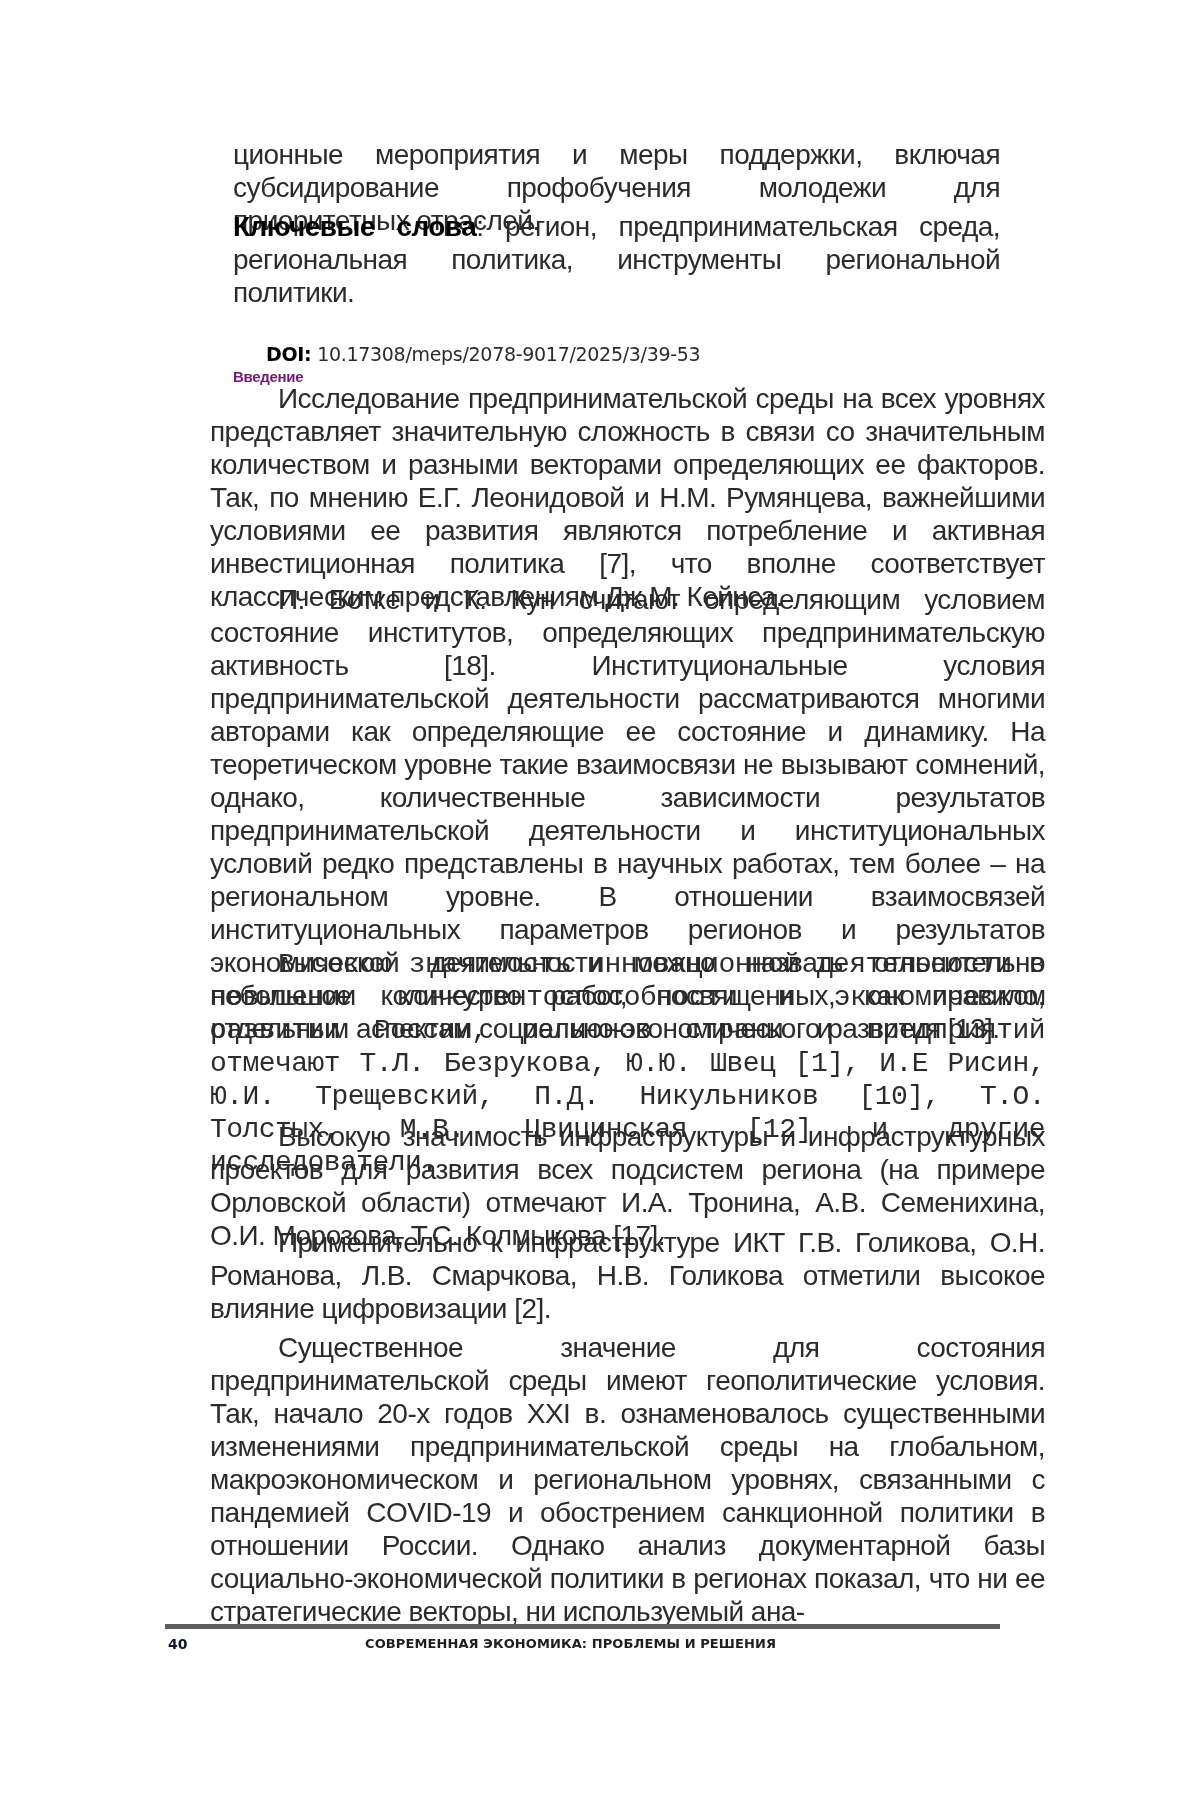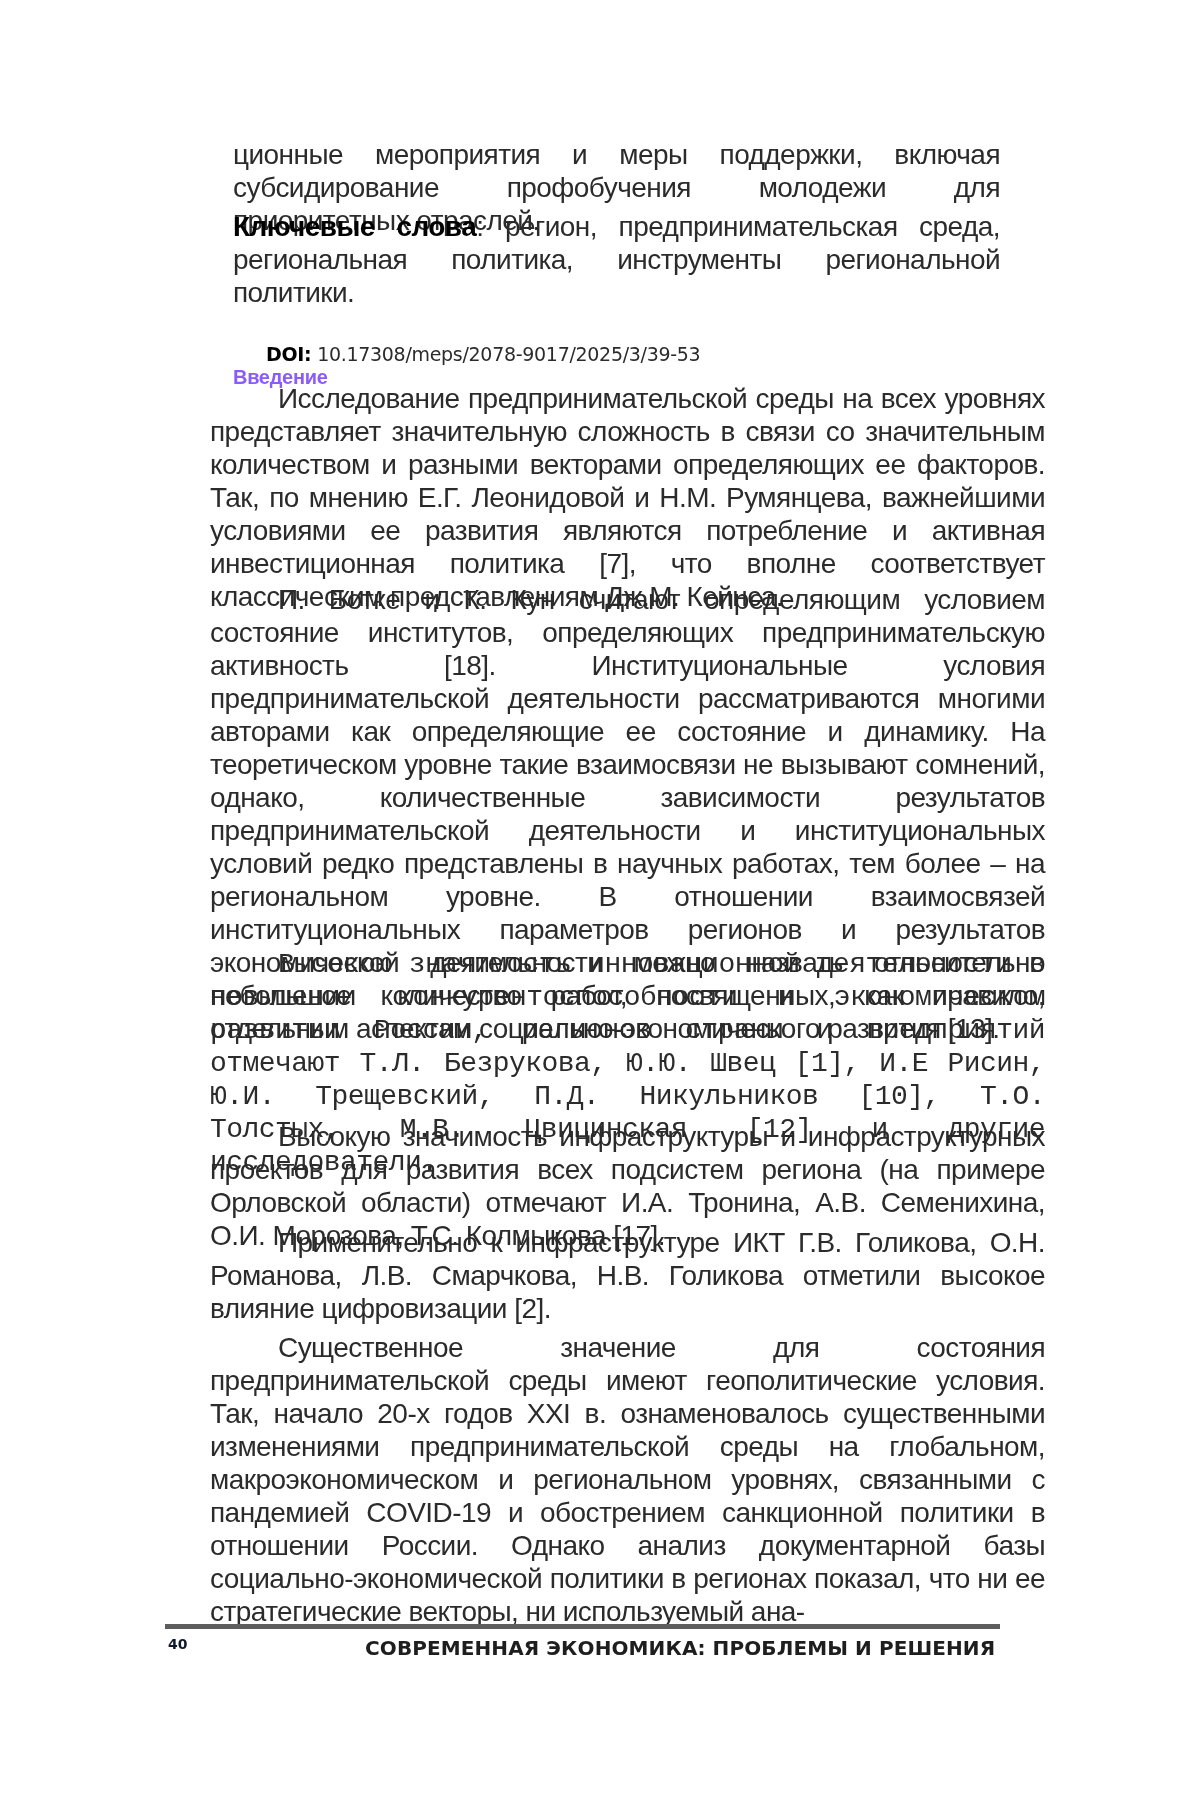--- a/index.html
+++ b/index.html
@@ -20,33 +20,33 @@
     .top { left: 233px; width: 767px; }
     .bold { font-weight: bold; color: #000000; }
     .doi {
       position: absolute; left: 250px; top: 322px;
       font-family: "DejaVu Sans", sans-serif; font-size: 19px; letter-spacing: -0.3px;
       color: #2b2b2b; margin: 16px; line-height: 33px;
     }
     .doi .bold { font-family: "DejaVu Sans", sans-serif; }
     .heading {
       position: absolute; left: 233px; top: 362px;
-      font-family: "Liberation Sans", sans-serif; font-weight: bold; font-size: 20px;
-      letter-spacing: -0.3px; margin: 0; color: #8b5cf6; line-height: 30px;
+      font-family: "Liberation Sans", sans-serif; font-weight: bold; font-size: 15px;
+      letter-spacing: -0.3px; margin: 0; color: #701a75; line-height: 30px;
     }
     .footer-rule {
       position: absolute; left: 165px; top: 1624px; width: 835px; height: 5px; background: #5e5e5e;
     }
     .footer-page {
       position: absolute; left: 168px; top: 1636px;
       font-family: "DejaVu Sans", sans-serif; font-weight: bold; font-size: 14px; color: #0f172a;
     }
     .footer-journal {
       position: absolute; left: 365px; top: 1636px;
-      font-family: "DejaVu Sans", sans-serif; font-weight: bold; font-size: 20px; color: #1e1e1e;
+      font-family: "DejaVu Sans", sans-serif; font-weight: bold; font-size: 13px; color: #1e1e1e;
       letter-spacing: 0.1px;
     }
   </style>
 </head>
 <body>
 
 <p class="para top" style="top:138px;">ционные мероприятия и меры поддержки, включая субсидирование профобучения молодежи для приоритетных отраслей.</p>
 
 <p class="para top" style="top:210px;">
   <span class="bold">Ключевые слова</span><span>:</span><span> регион, предпринимательская среда, региональная политика, инструменты региональной политики.</span>

